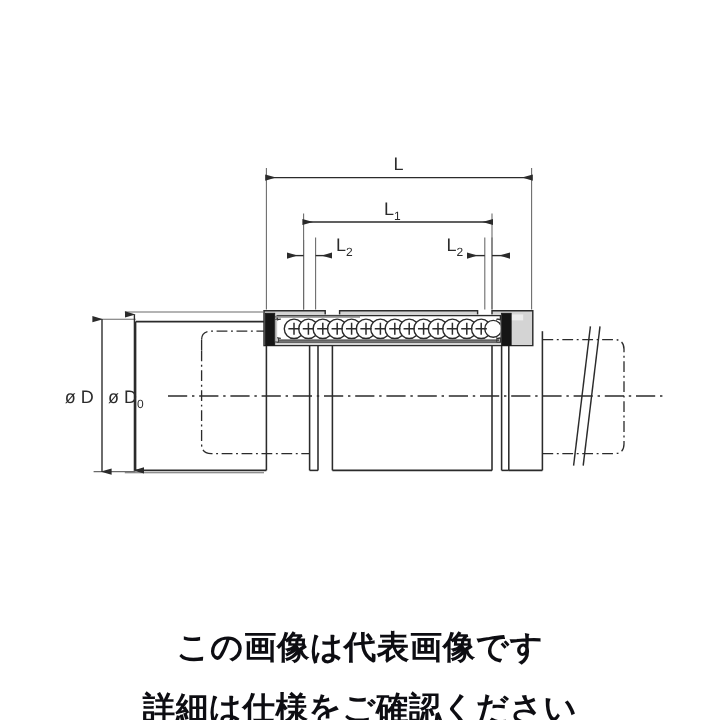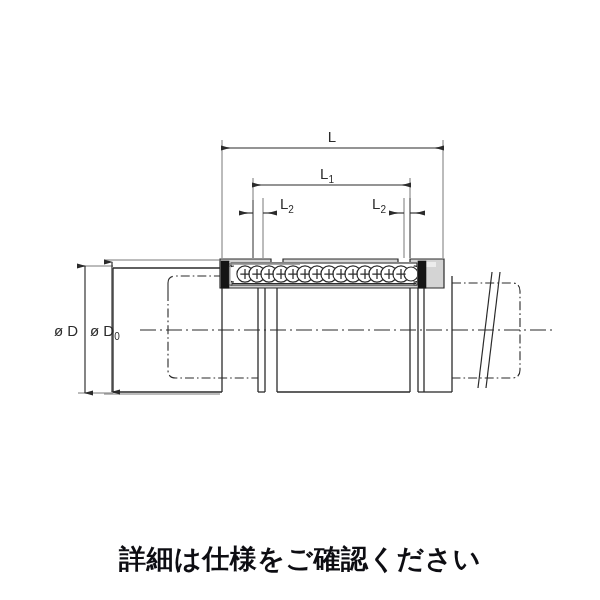--- a/index.html
+++ b/index.html
@@ -236,16 +236,17 @@
       <path d="M220,394 L104,394" fill="none" stroke="#6a6a6a" stroke-width="0.9"></path>
       <line x1="112" y1="262" x2="112" y2="392" stroke="#2b2b2b" stroke-width="1.15" marker-start="url(#arrowStartV)" marker-end="url(#arrowEndV)"></line>
       <text class="dimlabel" x="90" y="336" text-anchor="start">
         <tspan>ø D</tspan><tspan class="dimlabel-sub" dy="4">0</tspan>
       </text>
     </g>
 
   </svg>
 
   <div class="caption-block">
+    <span class="caption-line">この画像は代表画像です</span>
     <span class="caption-line second">詳細は仕様をご確認ください</span>
   </div>
 
 </div>
 
 </body></html>

